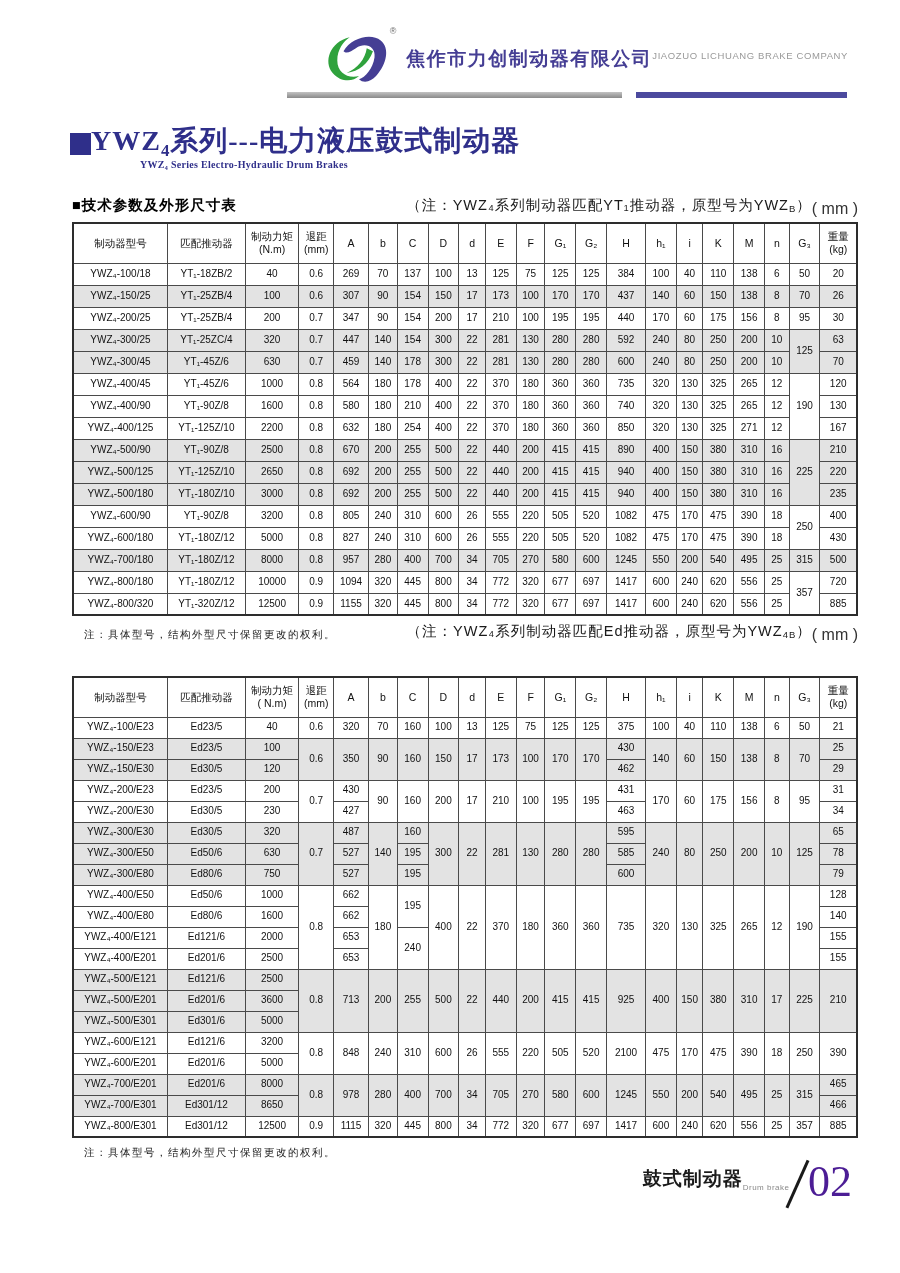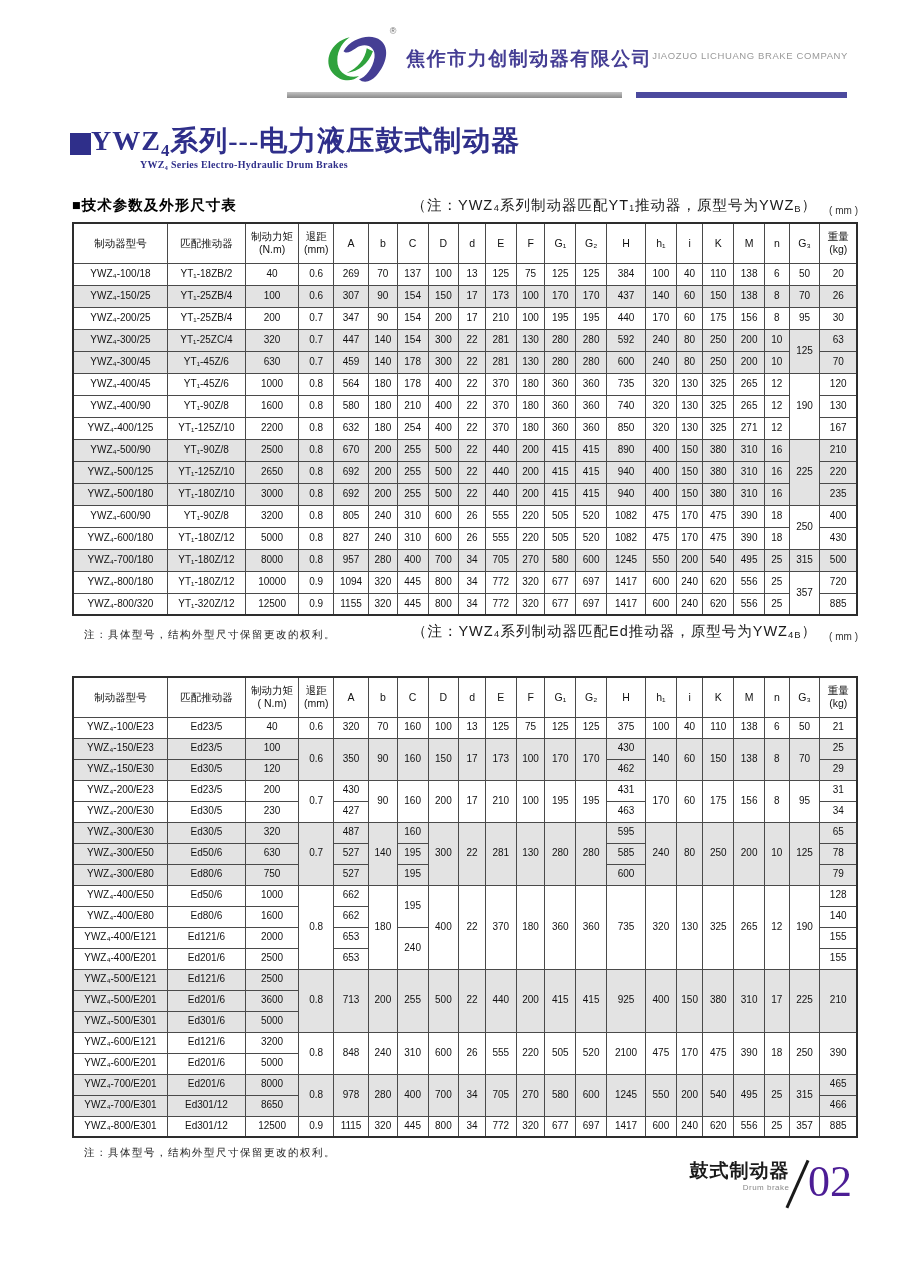--- a/index.html
+++ b/index.html
@@ -28,21 +28,21 @@
   .title-row { position:absolute; top:126px; left:70px; display:flex; align-items:flex-start; }
   .title-square { width:21px; height:22px; background:#2f2f8a; margin-top:7px; flex:none; }
   .title-text { font-family:"Liberation Serif", serif; font-weight:bold; font-size:28px; color:#2f2f8a; letter-spacing:1px; line-height:1.1; }
   .subtitle { position:absolute; top:159px; left:96px; font-family:"Liberation Serif", serif; font-weight:bold; font-size:10px; color:#2f2f8a; letter-spacing:0.3px;margin-left:44px; }
 
   
   .section-row { position:absolute; top:196px; left:72px; width:786px; display:flex; align-items:baseline; }
   .section-heading { font-size:14.5px; font-weight:bold; letter-spacing:1px; color:#000; }
   .tbl-note { font-size:14.5px; color:#1a1a1a; letter-spacing:1px; white-space:nowrap; }
   .tbl-note .nsub { font-size:9.5px; vertical-align:-2px; }
-  .tbl-note .unit { font-size:10px; color:#333; letter-spacing:0; vertical-align:-4px; margin-left:12px; }
+  .tbl-note .unit { font-size:16px; color:#333; letter-spacing:0; vertical-align:-4px; margin-left:0; }
   .note1-pos { margin-left:auto; }
   .note2-row { position:absolute; top:622px; left:72px; width:786px; text-align:right; }
 
   
   table.spec { border-collapse:collapse; table-layout:fixed; width:786px; border:2px solid #2d2d2d; position:absolute; left:72px; background:#fff; }
   #table1 { top:222px; }
   #table2 { top:676px; }
   table.spec th, table.spec td {
     border:1px solid #4a4a4a;
     text-align:center; vertical-align:middle;
@@ -55,21 +55,21 @@
   tr.shade td { background:#e3e3e3; }
   td.model { font-size:9.5px; letter-spacing:0; }
 
   
   .footnote { position:absolute; left:84px; font-size:10.5px; letter-spacing:1.5px; color:#222; }
   #footnote1 { top:628px; }
   #footnote2 { top:1146px; }
 
   
   .footer { position:absolute; top:1158px; right:48px; display:flex; align-items:flex-start; }
-  .footer-label-wrap { display:flex; flex-direction:column; align-items:flex-end; }
+  .footer-label-wrap { display:flex; align-items:flex-end; margin-top:8px; }
   .footer-cn { font-size:19px; font-weight:bold; color:#1a1a1a; letter-spacing:1px; }
   .footer-en { font-size:8px; color:#888; margin-top:-1px; letter-spacing:0.5px; }
   .footer-slash { width:2.5px; height:52px; background:#1a1a1a; transform:rotate(24deg); margin:0 10px 0 6px; flex:none; }
   .page-num { font-family:"Liberation Serif", serif; font-size:44px; color:#4c1d95; line-height:1; margin-top:2px; }
 </style>
 </head>
 <body>
 
 <div class="page">
 

